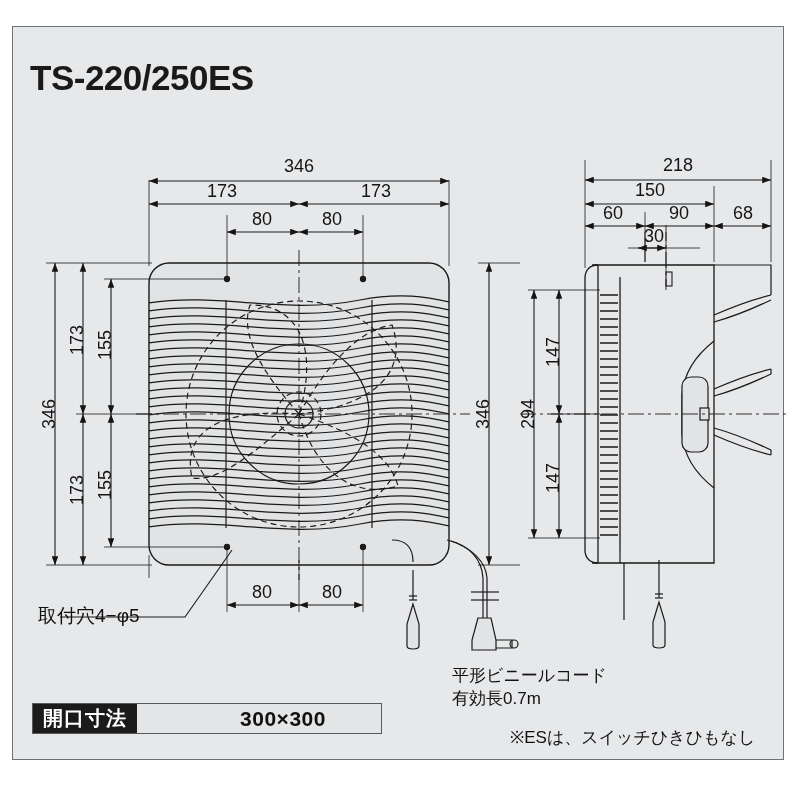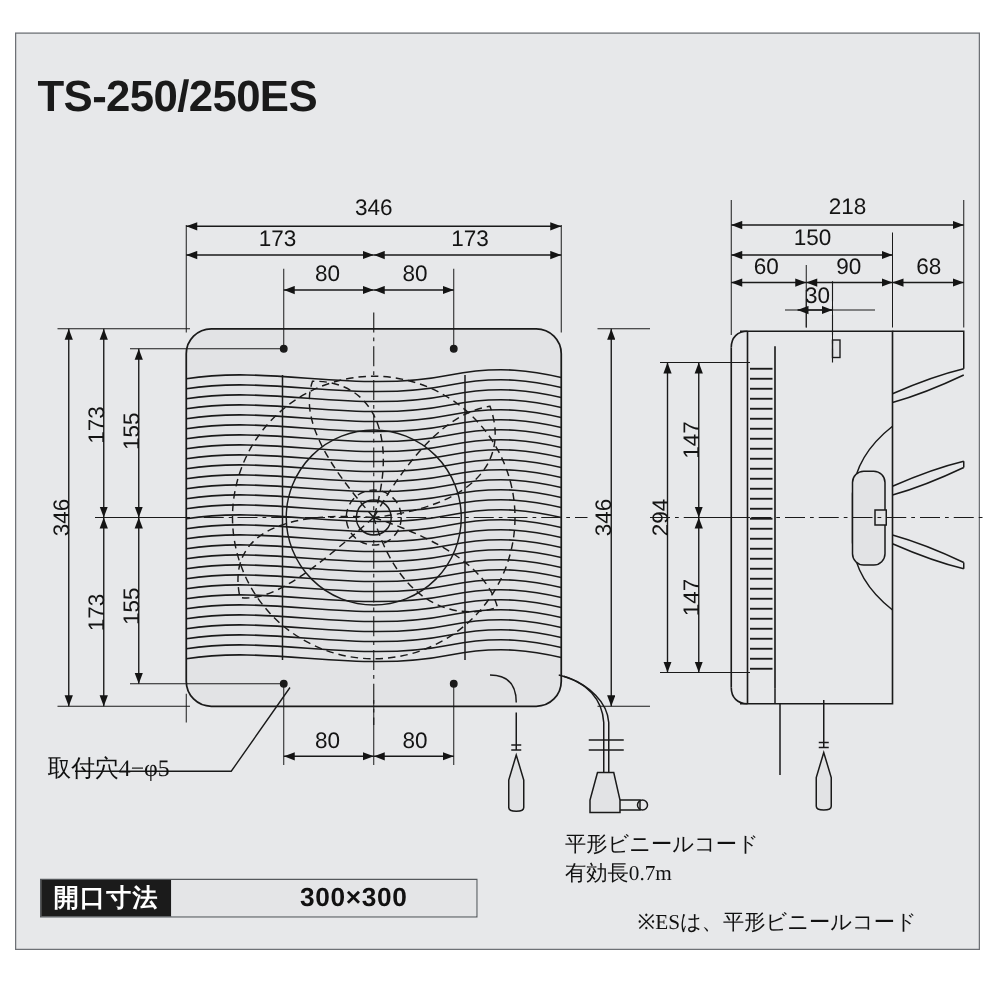--- a/index.html
+++ b/index.html
@@ -4,41 +4,41 @@
 <style>
   html,body{margin:0;padding:0;background:#ffffff;}
   body{width:800px;height:800px;overflow:hidden;
        font-family:"Liberation Sans","DejaVu Sans",sans-serif;}
   #page{position:relative;width:800px;height:800px;background:#ffffff;}
   #frame{position:absolute;left:12px;top:26px;width:772px;height:734px;
          background:#e7e8ea;border:1.5px solid #6e7176;box-sizing:border-box;}
   #title{position:absolute;left:30px;top:58px;font-size:35px;font-weight:bold;
          color:#1a1a1a;letter-spacing:-0.5px;}
   svg{position:absolute;left:0;top:0;}
-  .jp{font-family:Liberation Serif, serif;}
+  .jp{font-family:Liberation Sans, sans-serif;}
   .dimtxt{font-size:18px;fill:#141414;font-family:"Liberation Sans",sans-serif;}
   
   #specbar{position:absolute;left:32px;top:703px;display:flex;
            border:1.5px solid #55585c;height:31px;box-sizing:border-box;}
   #specLabel{background:#1b1b1b;color:#ffffff;font-size:20px;font-weight:bold;
              display:flex;align-items:center;justify-content:center;
              padding:12px 10px;letter-spacing:1px;}
   #specValue{background:#e4e5e7;color:#111111;font-size:21px;font-weight:bold;
              display:flex;align-items:center;justify-content:center;
              width:196px;letter-spacing:0.5px;padding-left:48px;}
   .nt{position:absolute;color:#111111;font-size:17px;line-height:23px;white-space:pre;}
 </style>
 </head>
 <body>
 
 <div id="page">
 
   <div id="frame"></div>
 
-  <div id="title">TS-250/250ES</div>
+  <div id="title">TS-220/250ES</div>
 
   <svg width="800" height="800" viewBox="0 0 800 800">
     <defs>
       <marker id="ar" markerWidth="9" markerHeight="9" refX="8" refY="3" orient="auto" markerUnits="strokeWidth">
         <path d="M0,0 L8,3 L0,6 z" fill="#141414"></path>
       </marker>
       <marker id="arL" markerWidth="9" markerHeight="9" refX="0" refY="3" orient="auto" markerUnits="strokeWidth">
         <path d="M8,0 L0,3 L8,6 z" fill="#141414"></path>
       </marker>
       <clipPath id="panelClip">
@@ -354,20 +354,20 @@
     <text class="dimtxt" x="489" y="414" text-anchor="middle" transform="rotate(-90 489 414)">346</text>
     <text class="dimtxt" x="534" y="414" text-anchor="middle" transform="rotate(-90 534 414)">294</text>
     <text class="dimtxt" x="559" y="352" text-anchor="middle" transform="rotate(-90 559 352)">147</text>
     <text class="dimtxt" x="559" y="478" text-anchor="middle" transform="rotate(-90 559 478)">147</text>
   </svg>
 
   <div class="nt jp" style="left:38px;top:604px;font-size:19px;">取付穴4−φ5</div>
 
   <div class="nt jp" style="left:452px;top:664px;">平形ビニールコード</div>
   <div class="nt jp" style="left:452px;top:687px;text-align:center;">有効長0.7m</div>
-  <div class="nt jp" style="left:510px;top:726px;">※ESは、平形ビニールコード</div>
+  <div class="nt jp" style="left:510px;top:726px;">※ESは、スイッチひきひもなし</div>
 
   <div id="specbar">
     <div id="specLabel" class="jp">開口寸法</div>
     <div id="specValue">300×300</div>
   </div>
 
 </div>
 
 </body></html>

